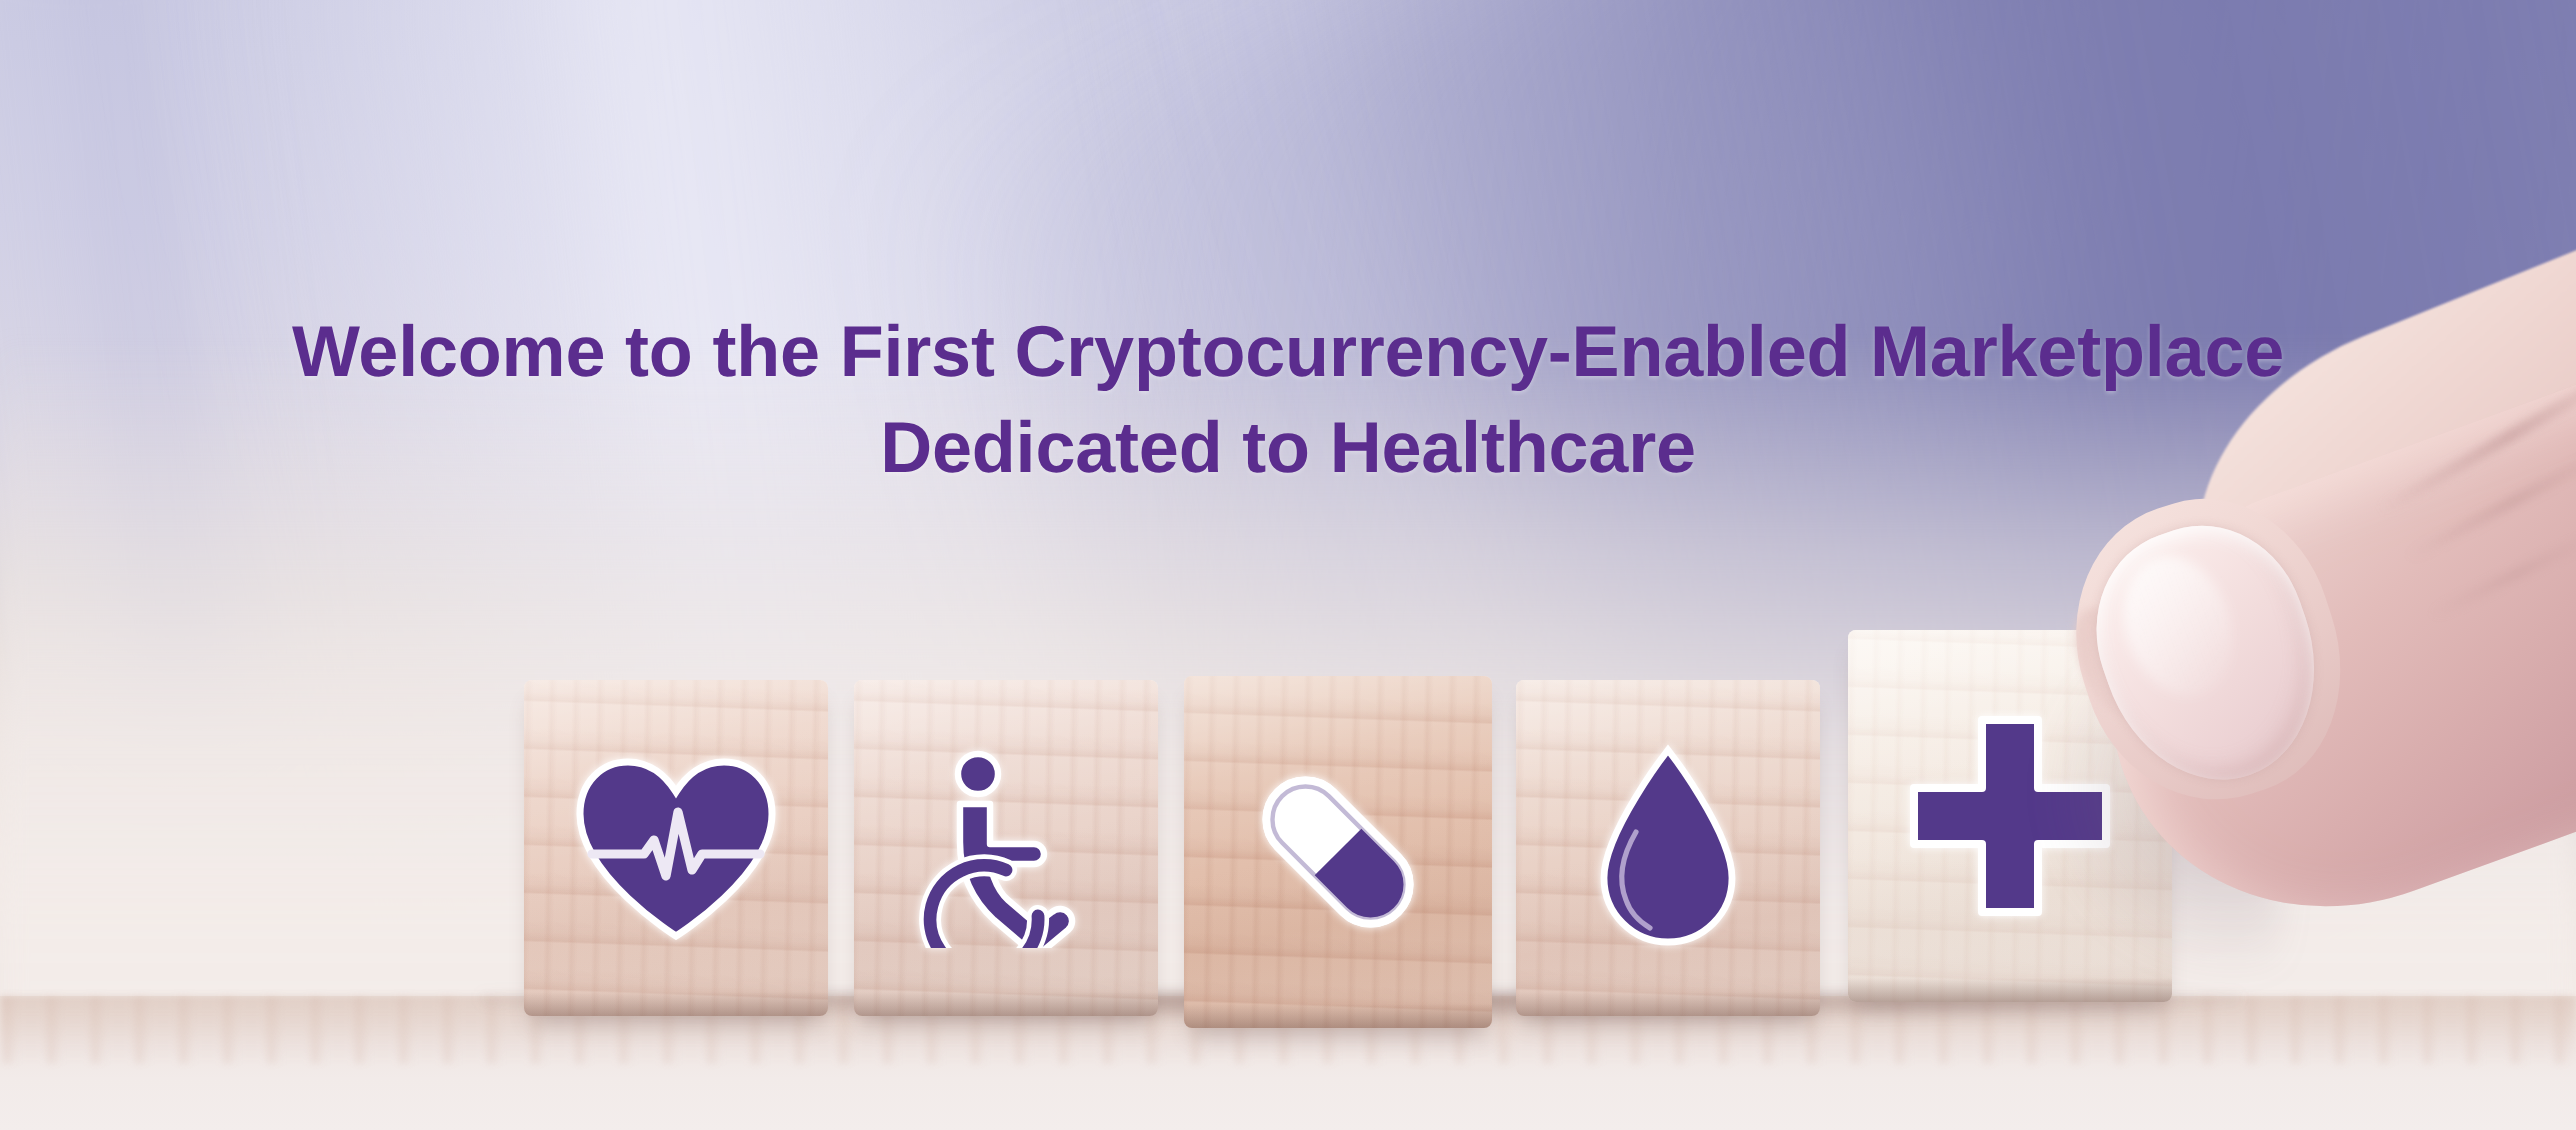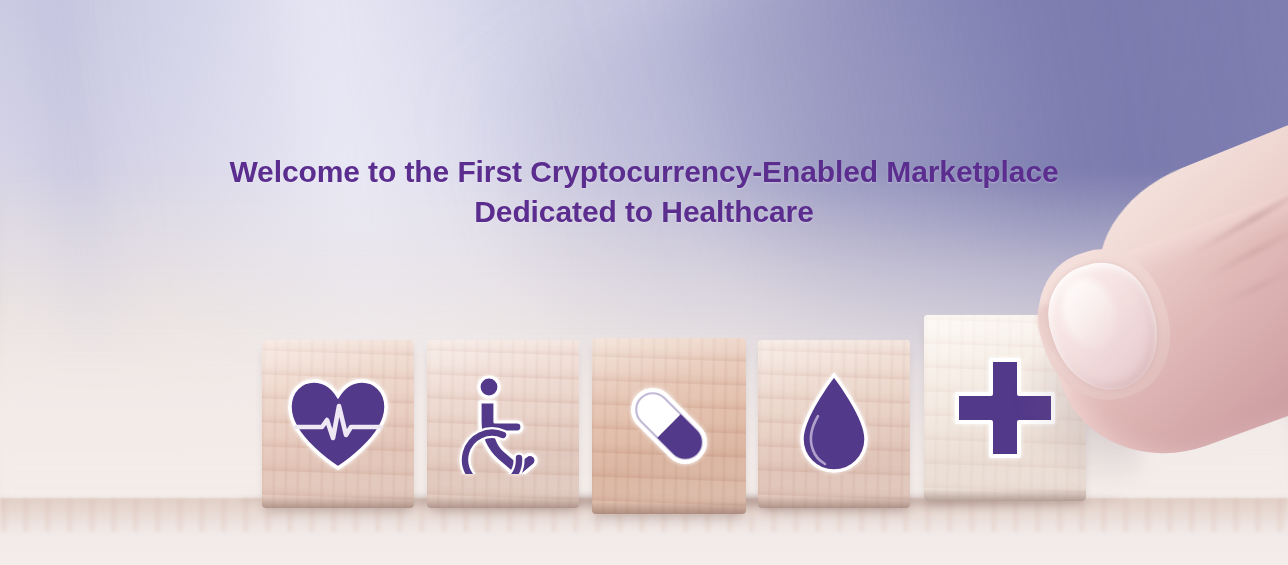--- a/index.html
+++ b/index.html
@@ -131,21 +131,21 @@
        rgba(120,86,80,0.45) 0%,
        rgba(120,86,80,0.20) 46%,
        rgba(120,86,80,0) 78%);
     filter:blur(3px);
   }
 
   
   .headline{
     position:absolute; left:0; right:0; top:152px;
     text-align:center;
-    font-size:30px;
+    font-size:36px;
     font-weight:bold;
     line-height:1.32;
     letter-spacing:-0.1px;
     color:#5b2d8e;
     text-shadow:0 1px 2px rgba(255,255,255,0.30);
     z-index:40;
     white-space:pre-line;
   }
 
   

